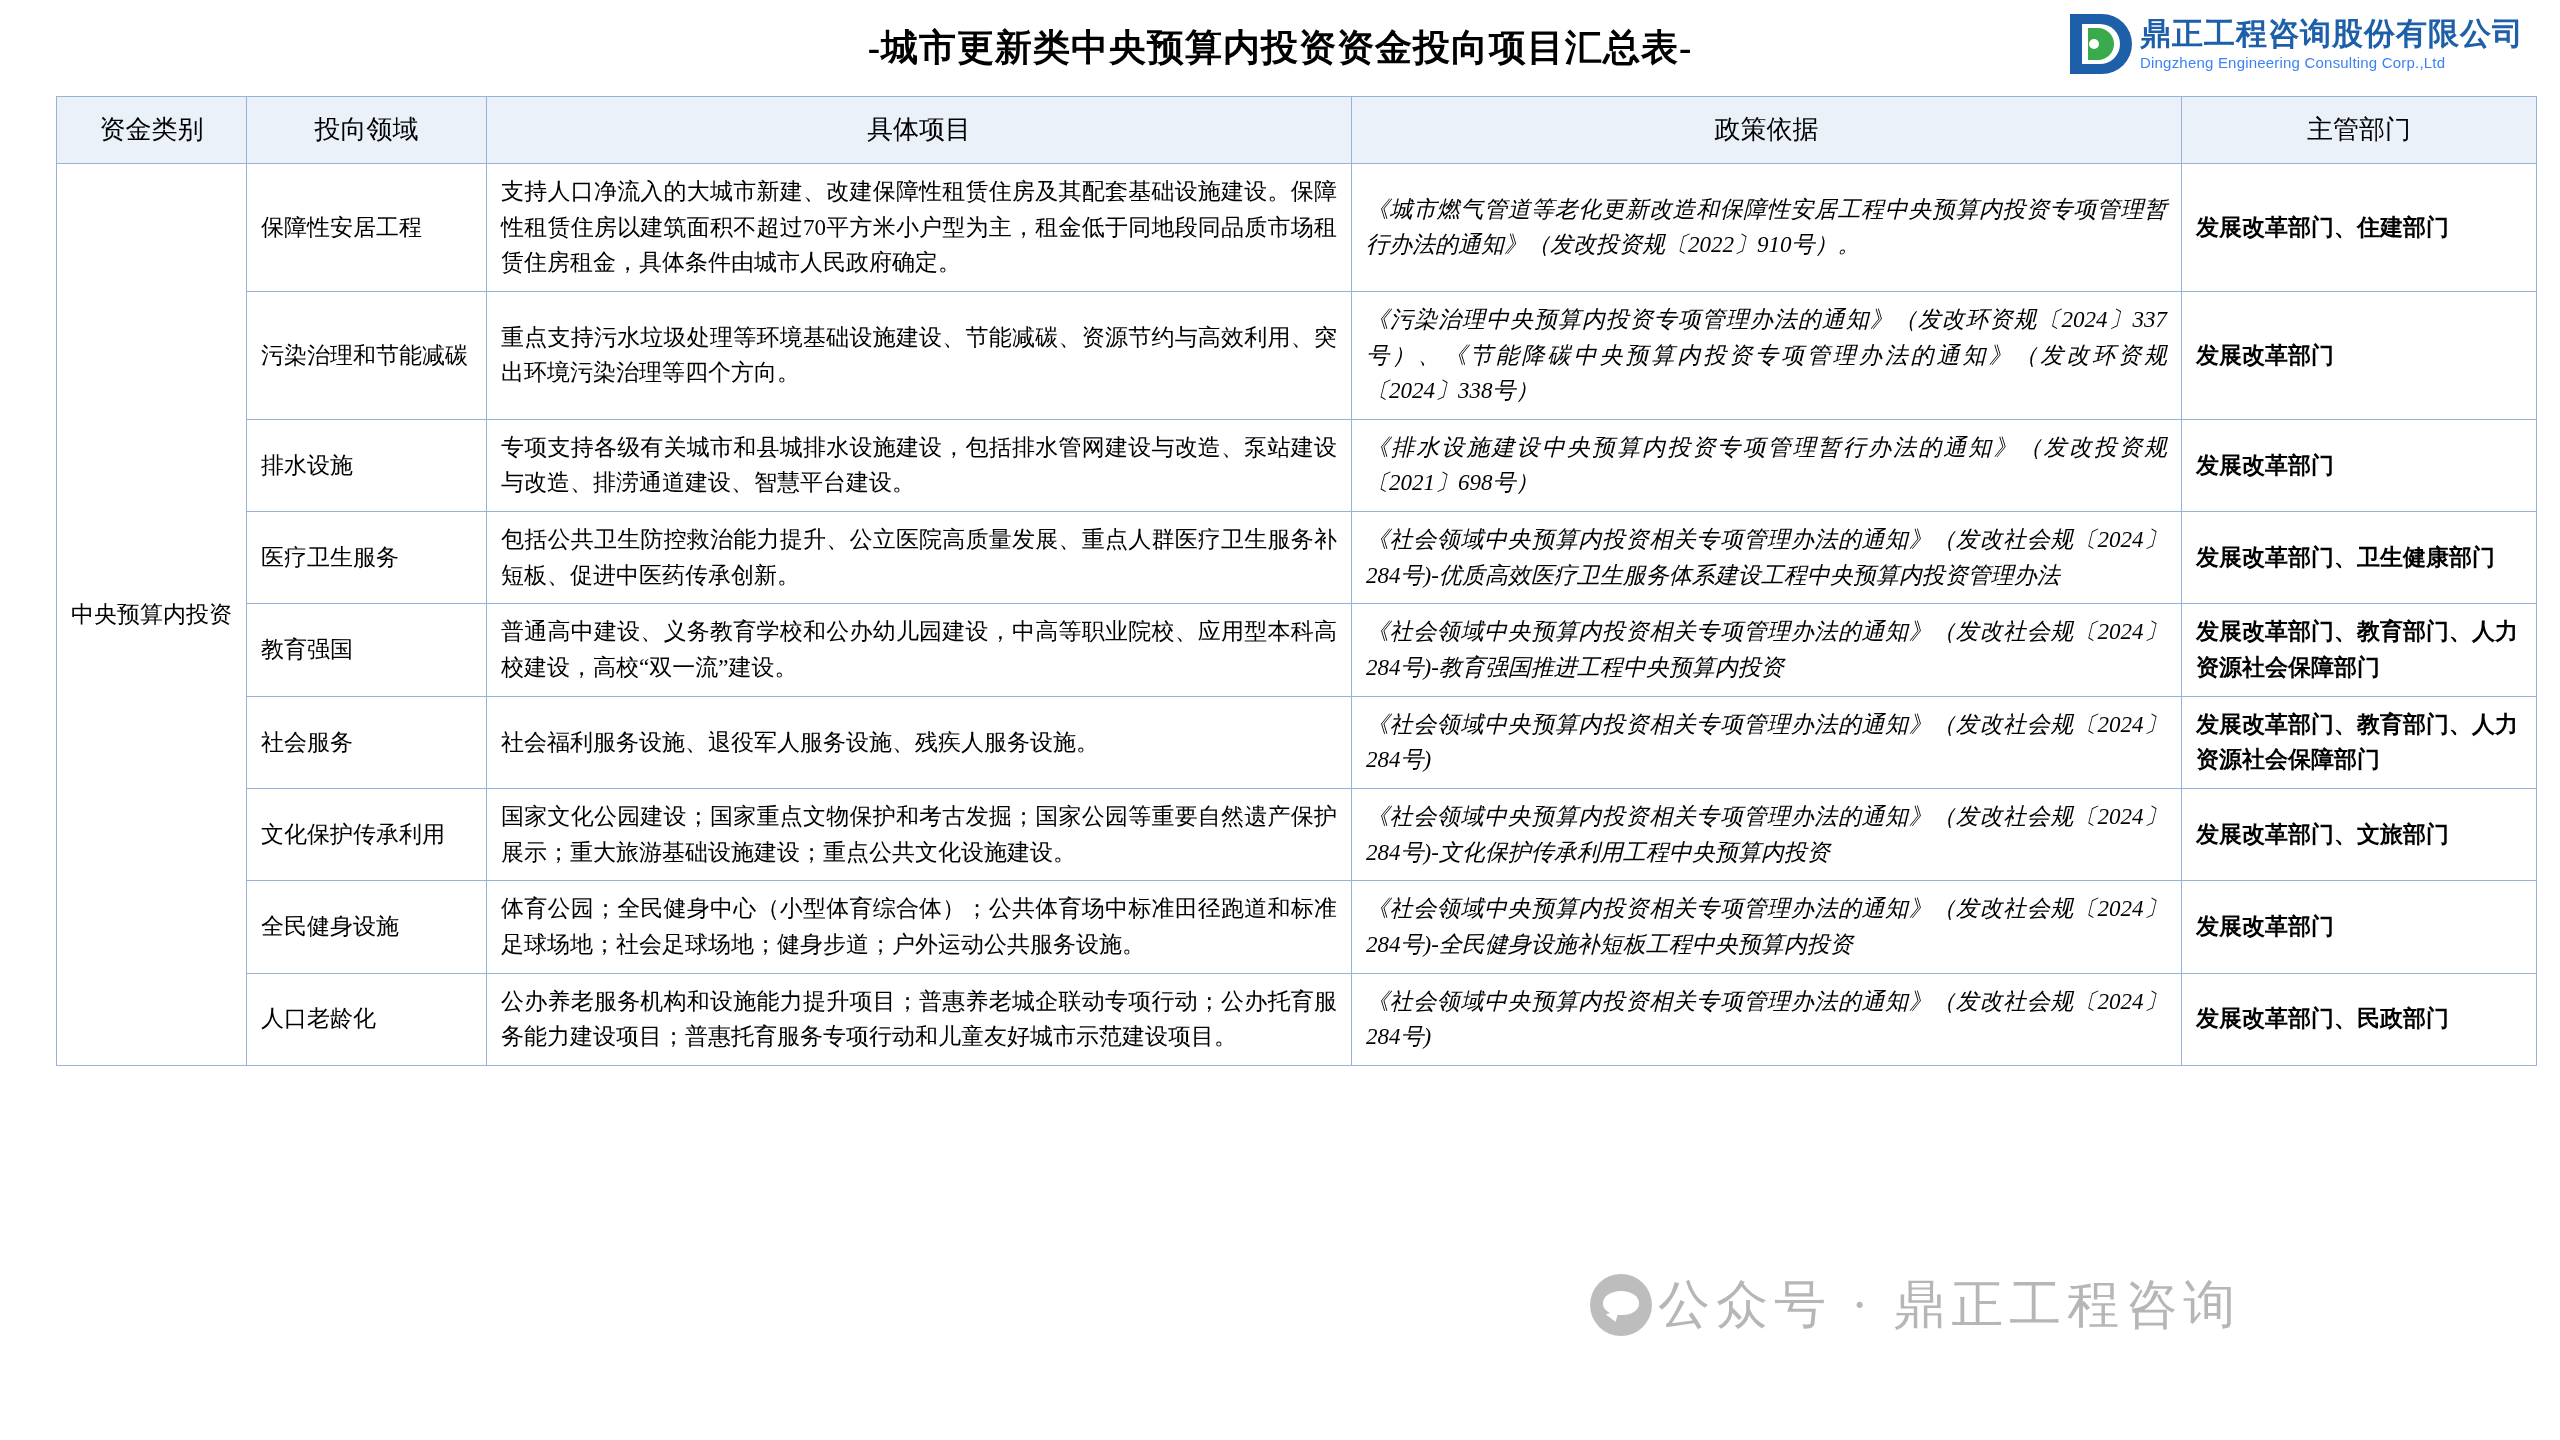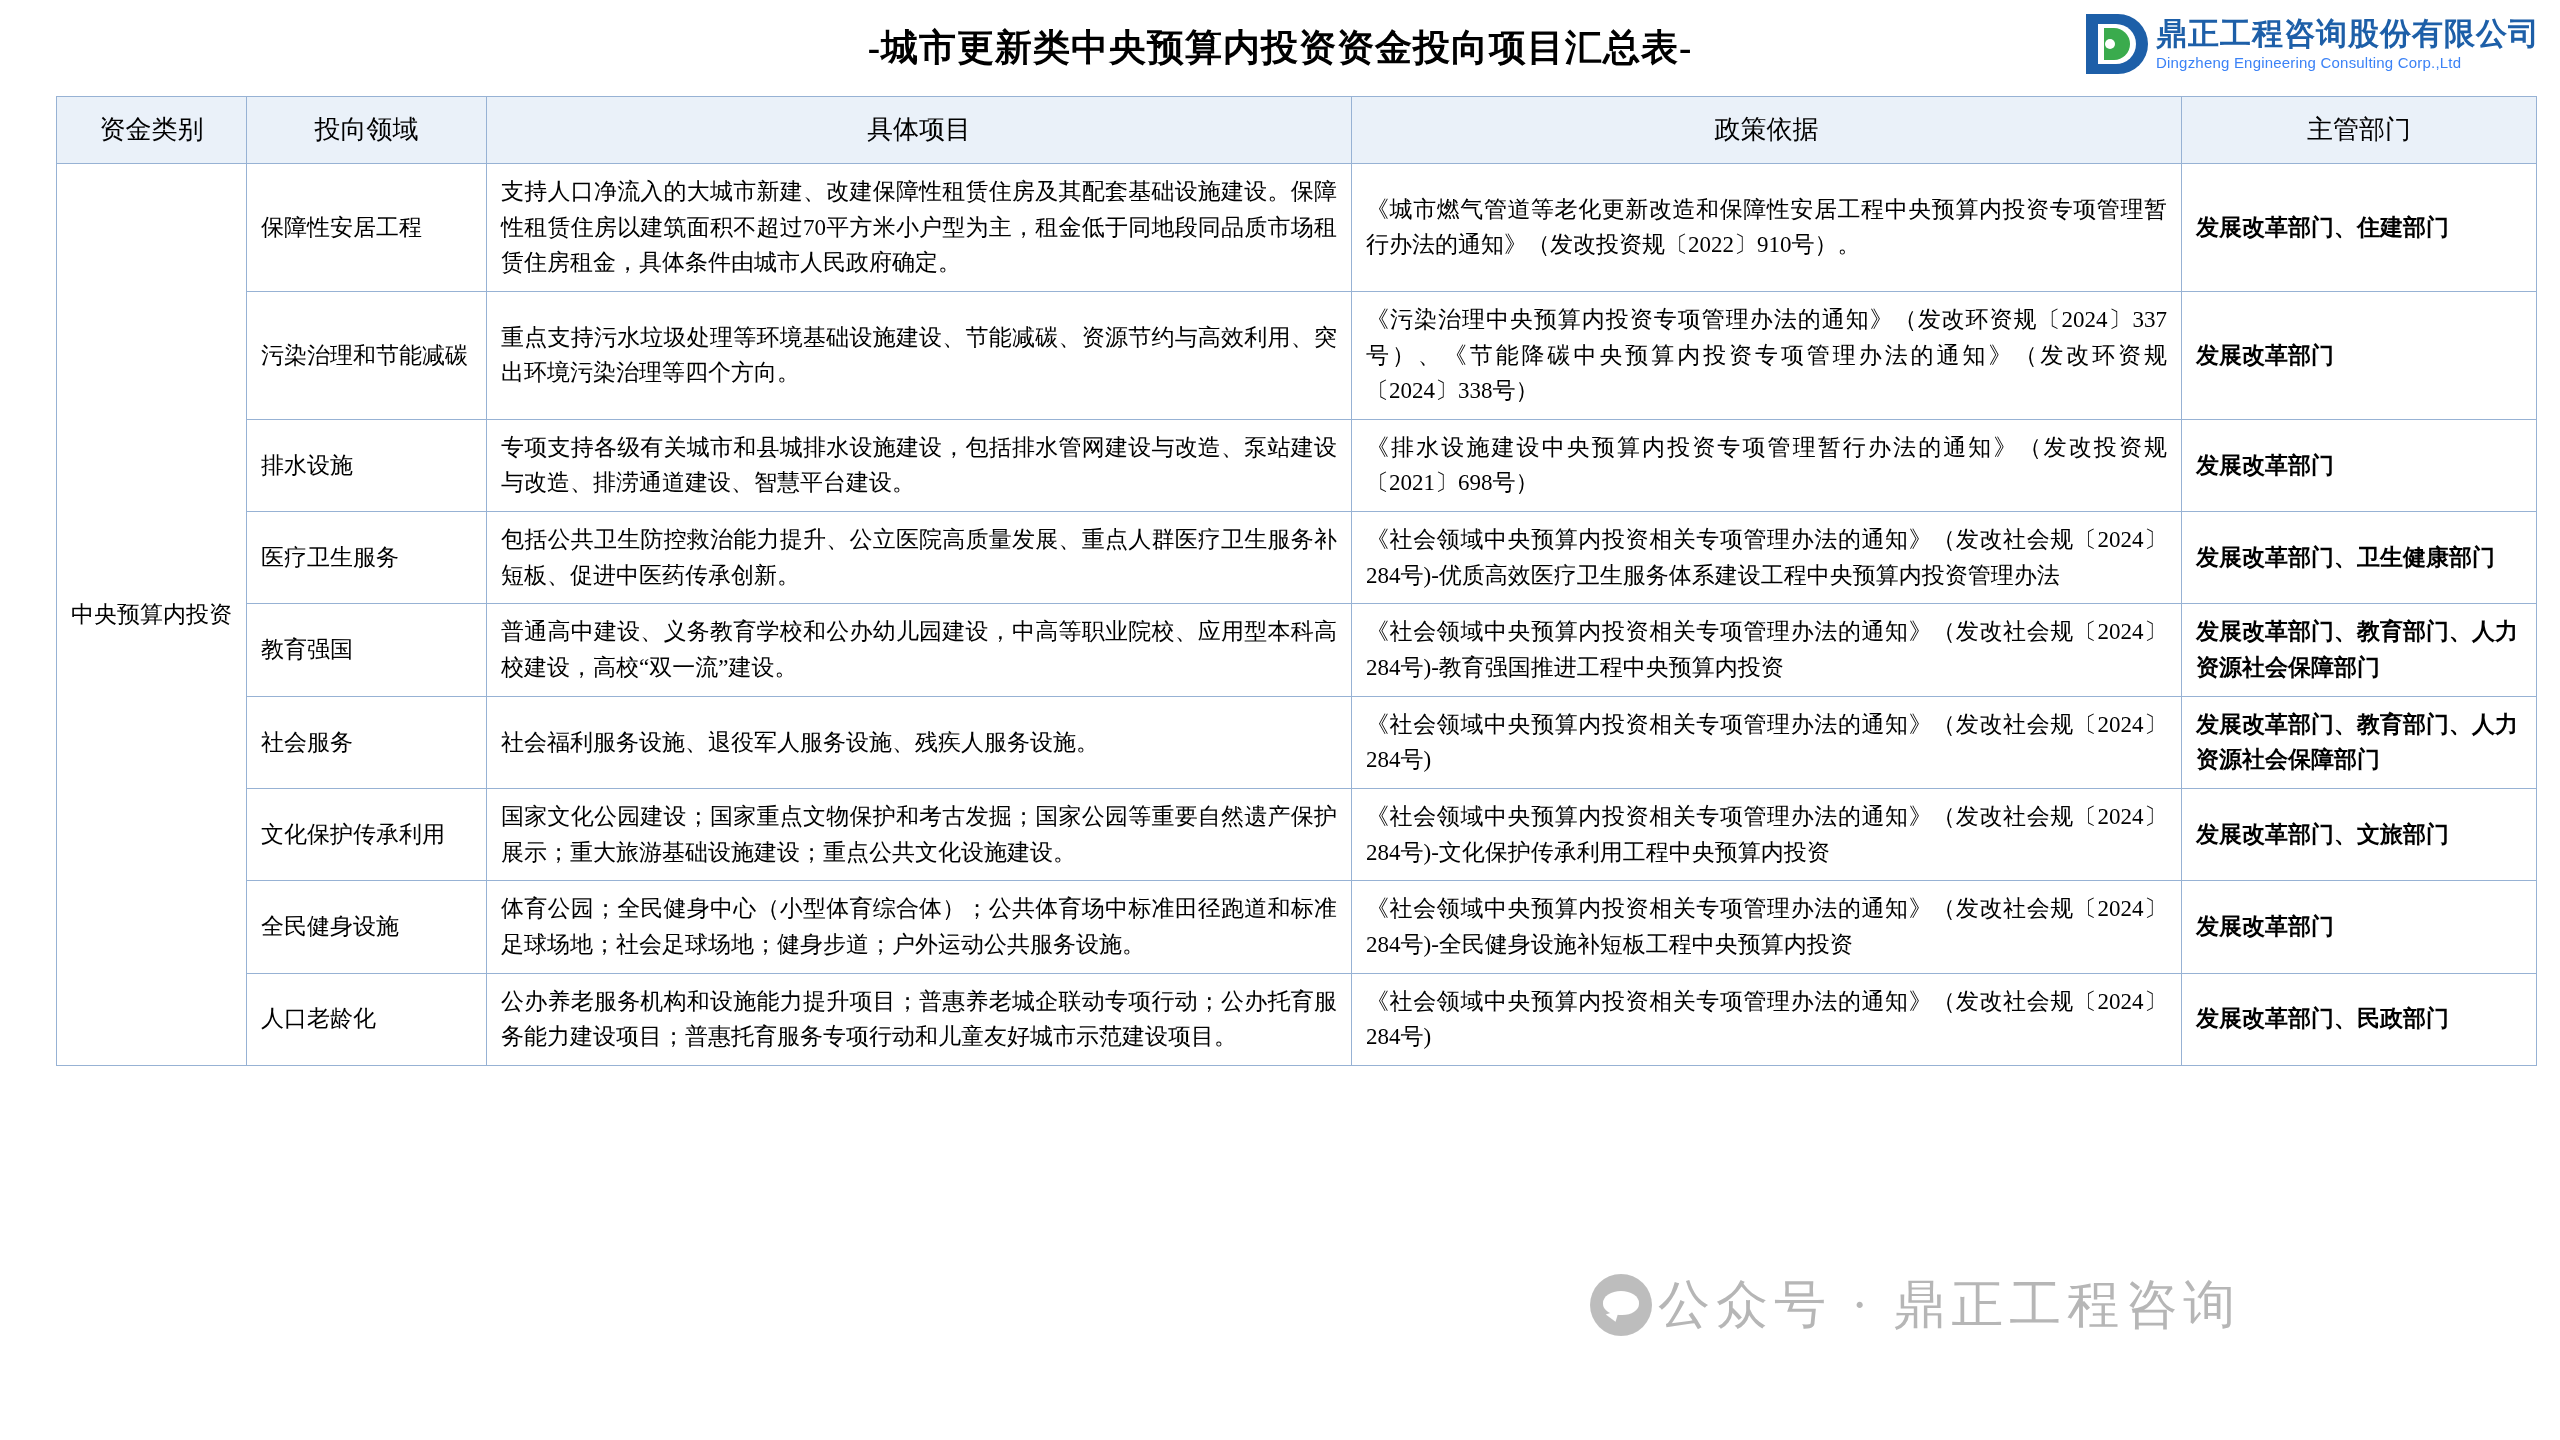--- a/index.html
+++ b/index.html
@@ -25,21 +25,21 @@
     justify-content: center;
   }
   .doc-title {
     font-size: 37px;
     font-weight: bold;
     letter-spacing: 1px;
     white-space: nowrap;
   }
   .brand {
     position: absolute;
-    right: 20px;
+    right: 36px;
     top: 8px;
     display: flex;
     align-items: center;
     gap: 4px;
   }
   .brand-logo {
     width: 72px;
     height: 72px;
     position: relative;
   }
@@ -106,20 +106,21 @@
   }
   td.project-cell {
     text-align: justify;
     text-justify: inter-ideograph;
     width: 870px;
   }
   td.policy-cell {
     text-align: justify;
     text-justify: inter-ideograph;
     width: 830px;
+    font-style: italic;
   }
   td.dept-cell {
     width: 350px;
     text-align: left;
     padding-left: 20px;
     font-weight: bold;
   }
 
   
   col.c1 { width: 190px; }

